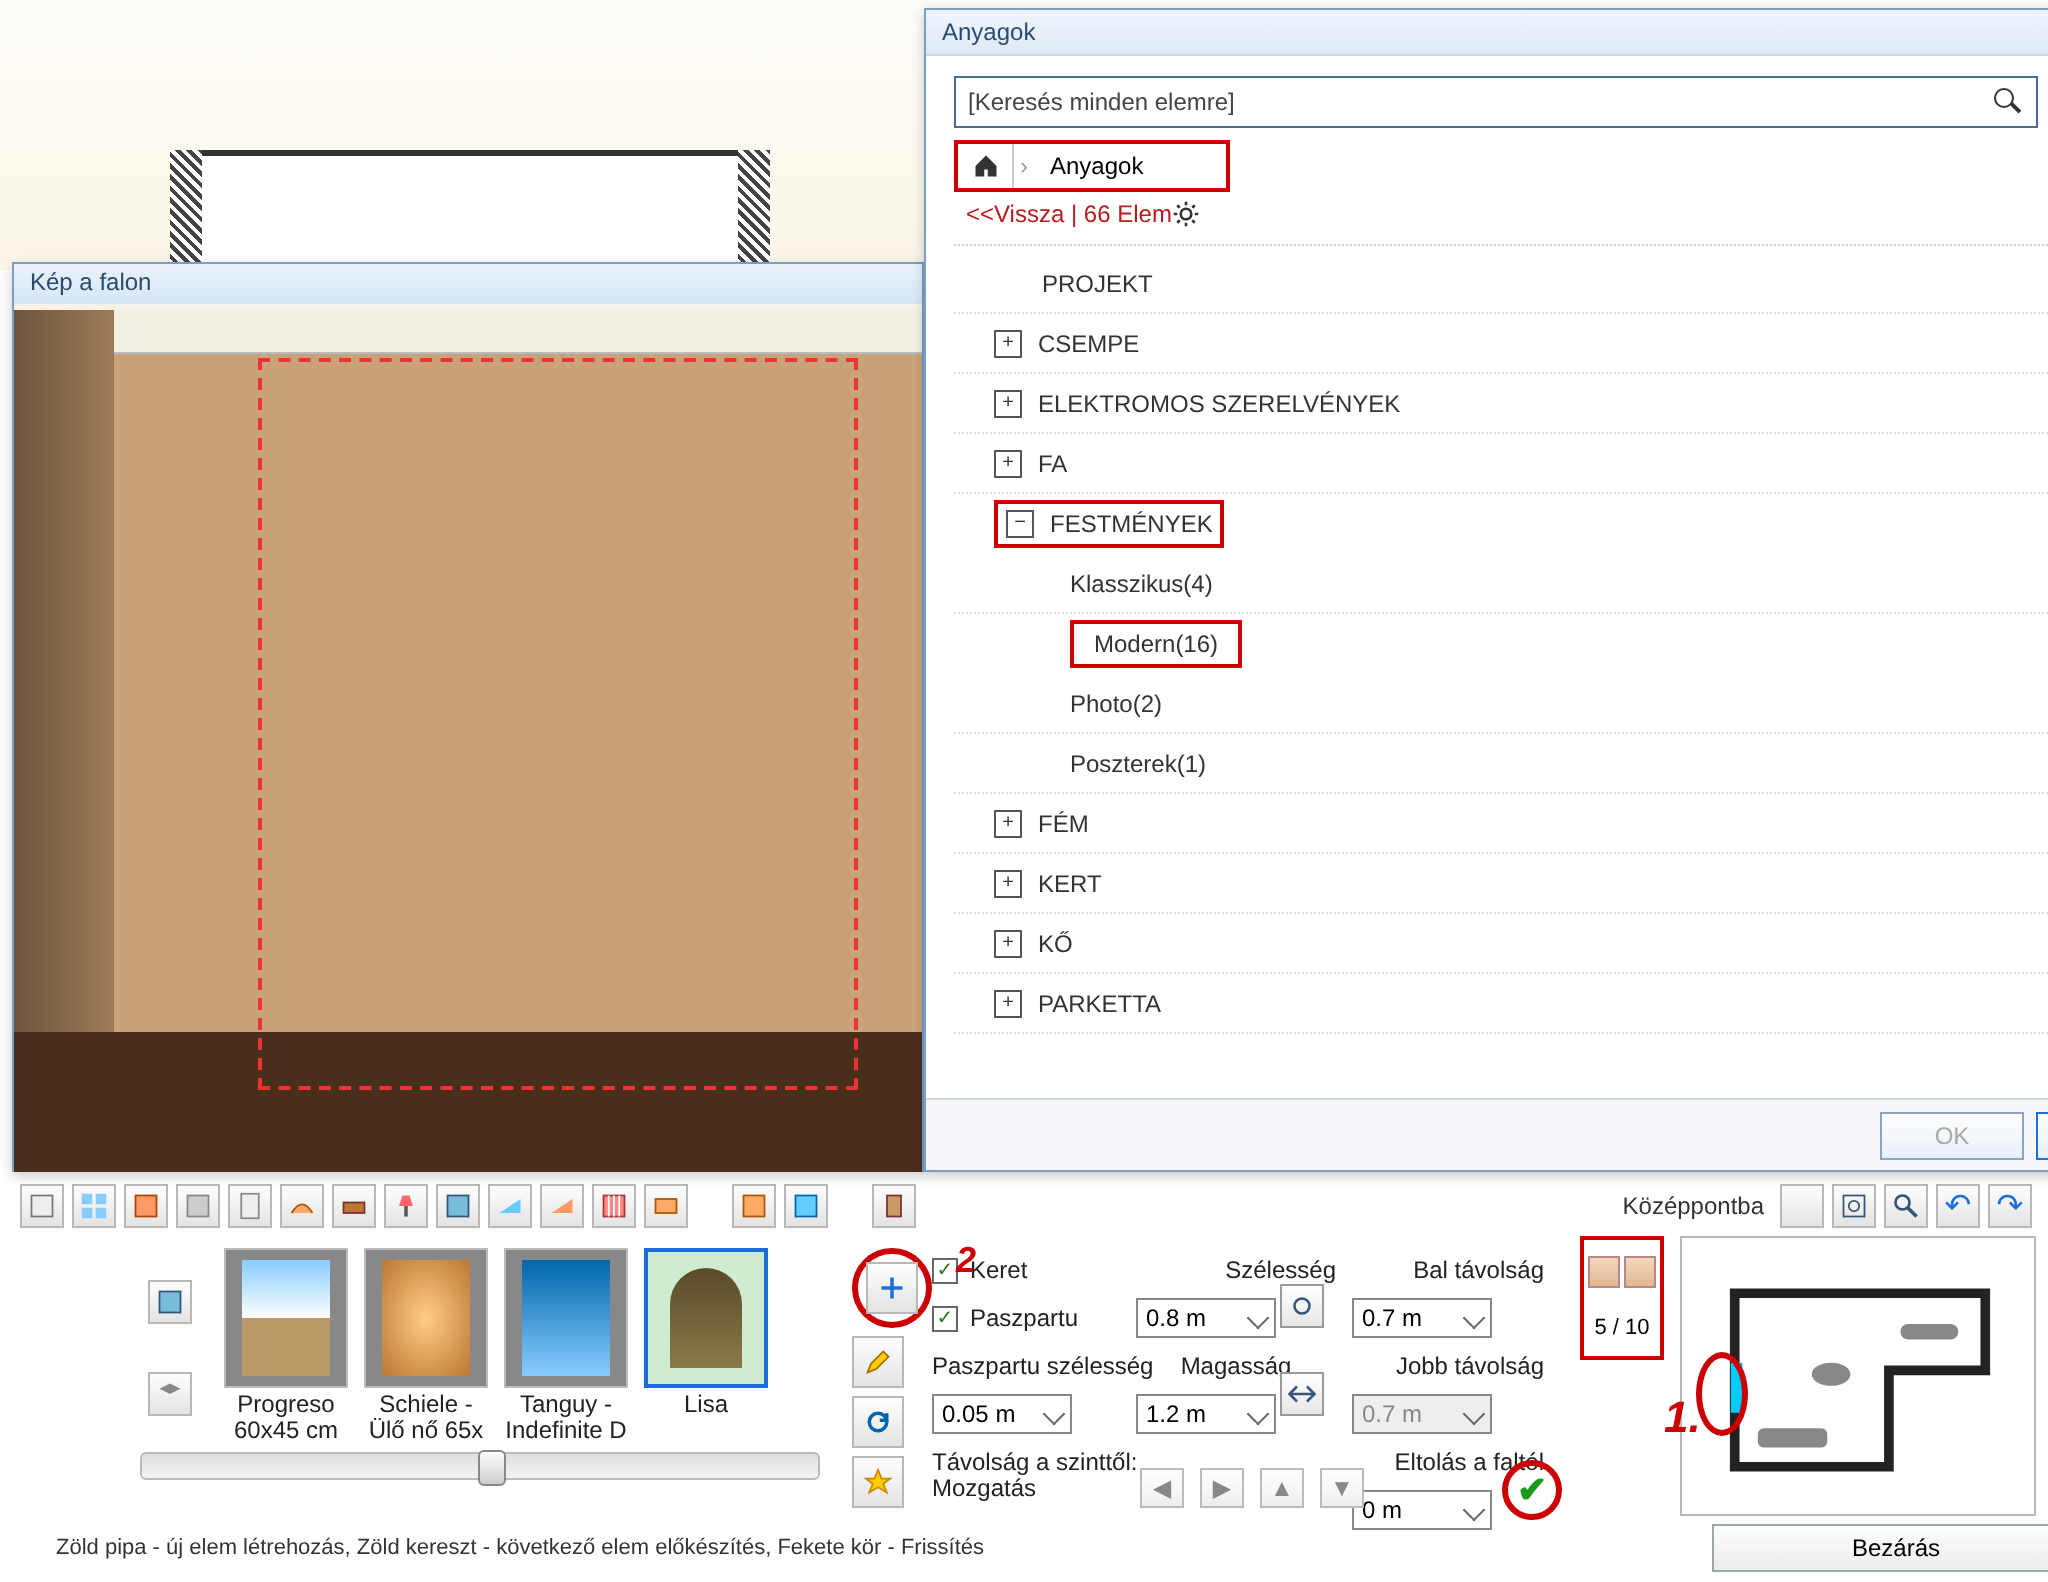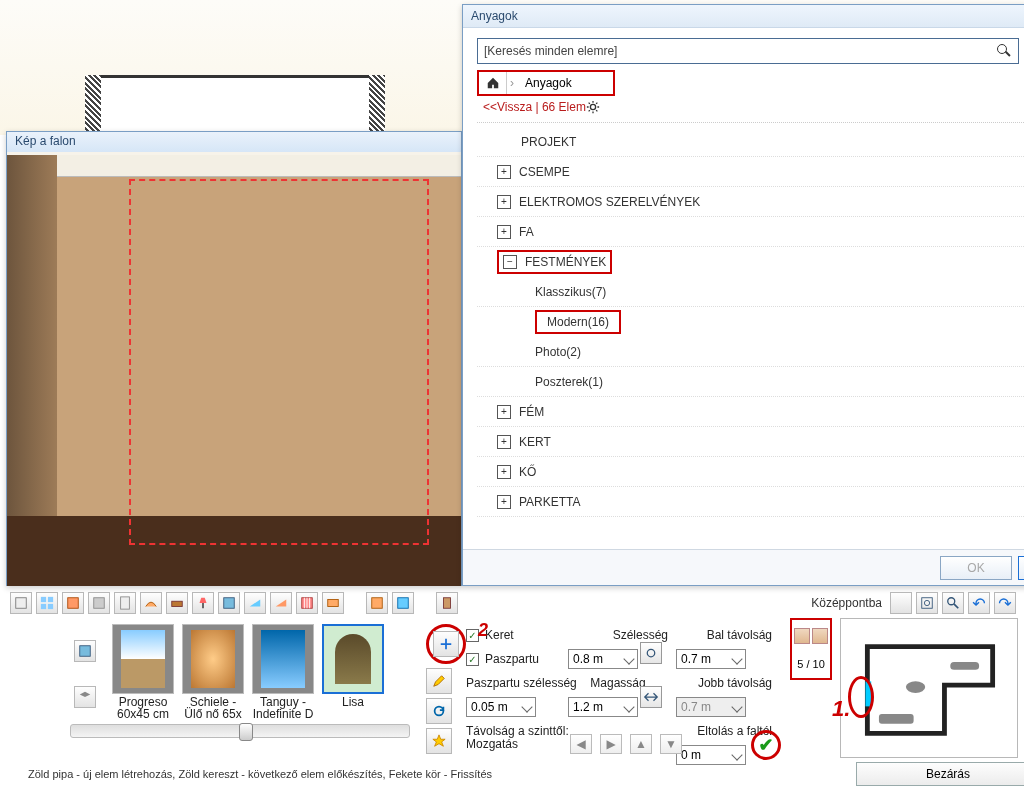--- a/index.html
+++ b/index.html
@@ -190,21 +190,21 @@
           <span class="expander">+</span>
           <span>FA</span>
         </div>
       <div class="tree-row" style="border:none;">
           <span class="hl-box">
             <span class="expander">−</span>
             <span>FESTMÉNYEK</span>
           </span>
         </div>
       <div class="tree-row sub">
-          <span>Klasszikus(7)</span>
+          <span>Klasszikus(4)</span>
         </div>
       <div class="tree-row sub" style="border:none;">
           <span class="hl-box" style="padding:0 10px;">
             <span>Modern(16)</span>
           </span>
         </div>
       <div class="tree-row sub">
           <span>Photo(2)</span>
         </div>
       <div class="tree-row sub">

